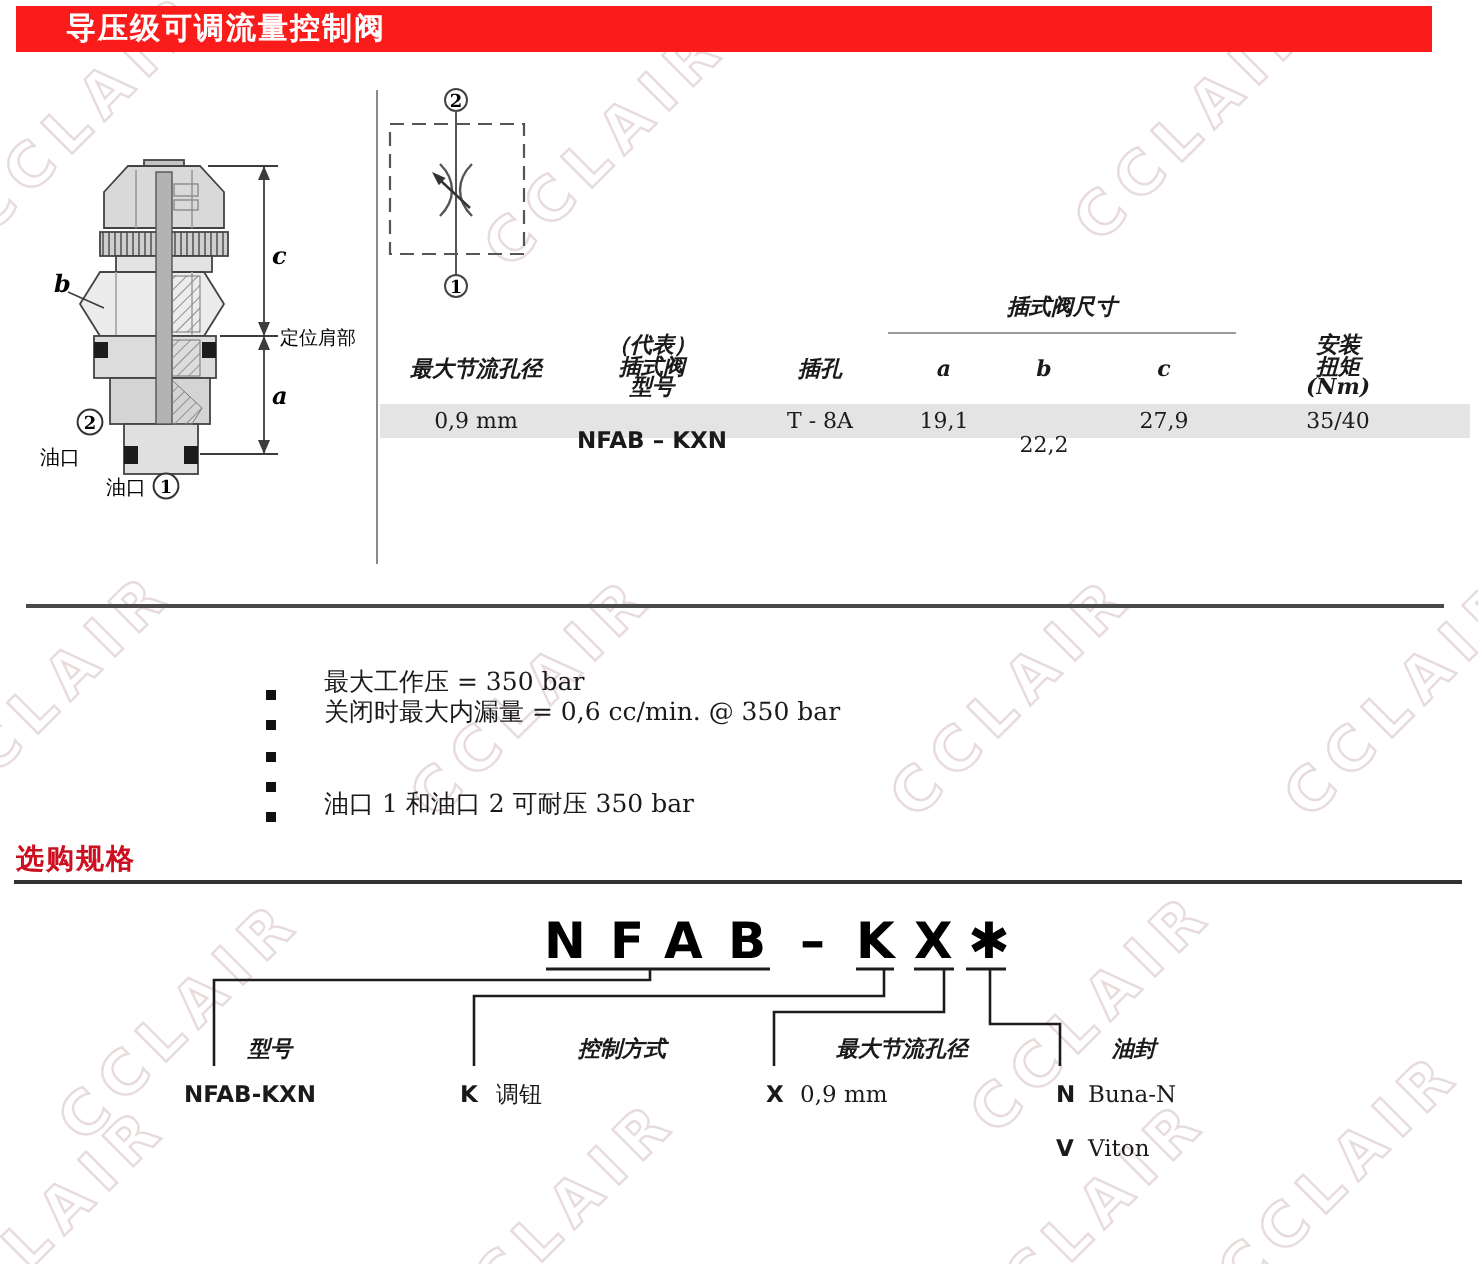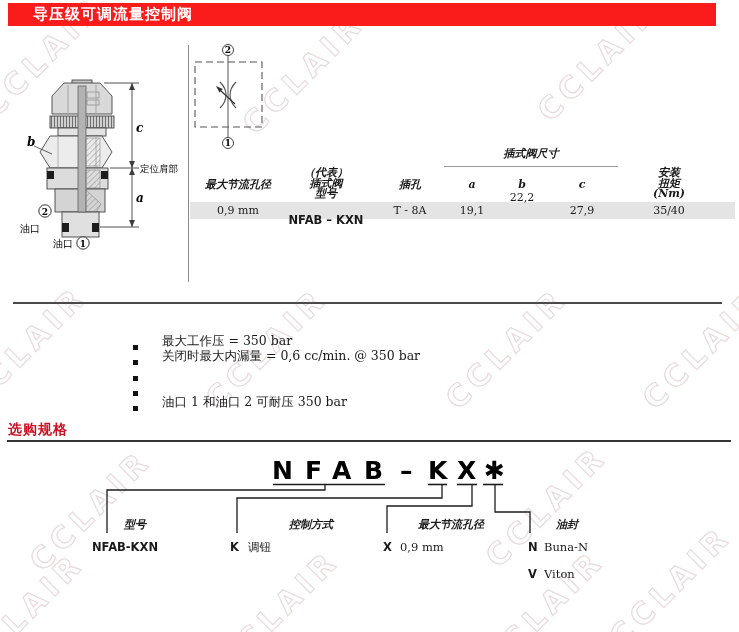--- a/index.html
+++ b/index.html
@@ -170,21 +170,21 @@
     <div>安装</div>
     <div>扭矩</div>
     <div style="font-style:italic;">(Nm)</div>
   </div>
 
   <div class="abs gray-row z1"></div>
   <div class="abs tcell z1" style="left:178px;top:203px;width:120px;">0,9 mm</div>
   <div class="abs tcell bold-sans z1" style="left:266px;top:213px;width:120px;font-size:11.5px;">NFAB – KXN</div>
   <div class="abs tcell z1" style="left:380px;top:203px;width:60px;">T - 8A</div>
   <div class="abs tcell z1" style="left:442px;top:203px;width:60px;">19,1</div>
-  <div class="abs tcell z1" style="left:492px;top:190px;width:60px;">22,2</div>
+  <div class="abs tcell z1" style="left:492px;top:215px;width:60px;">22,2</div>
   <div class="abs tcell z1" style="left:552px;top:203px;width:60px;">27,9</div>
   <div class="abs tcell z1" style="left:639px;top:203px;width:60px;">35/40</div>
 
   <div class="abs bullets z1">
     <div class="brow">
         <span class="bsq"></span>
         <span class="btext">最大工作压 = 350 bar</span>
       </div>
     <div class="brow">
         <span class="bsq"></span>

